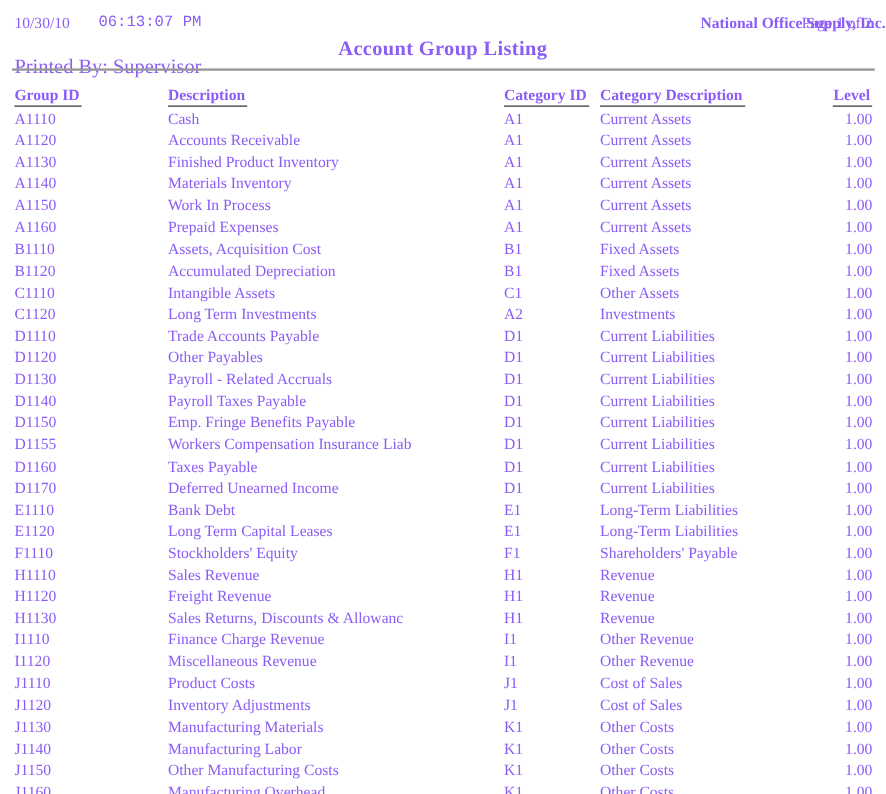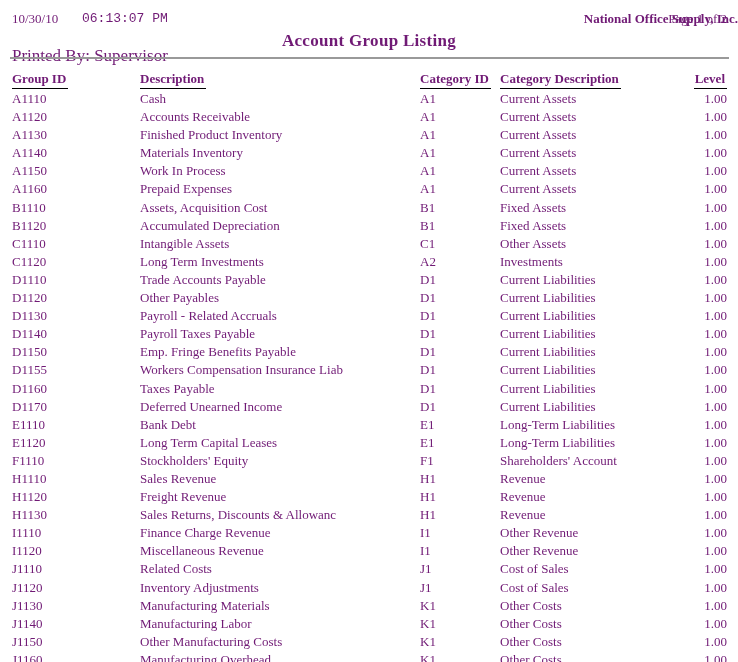--- a/index.html
+++ b/index.html
@@ -6,21 +6,21 @@
     margin: 0;
     padding: 0;
     background: #ffffff;
   }
   .page {
     position: relative;
     width: 738px;
     height: 662px;
     background: #ffffff;
     font-family: "Liberation Serif", "DejaVu Serif", serif;
-    color: #701a75;
+    color: #8b5cf6;
     overflow: hidden;
   }
   
   .hdr-date      { position: absolute; left: 12px;  top: 11px; font-size: 13px; }
   .hdr-time      { position: absolute; left: 82px;  top: 11px; font-size: 13px; font-family: Liberation Mono, monospace; }
   .hdr-company   { position: absolute; left: 0; right: 0; top: 11px; text-align: right;
                    font-size: 13px; font-weight: bold; }
   .hdr-page      { position: absolute; right: 11px; top: 11px; font-size: 13px; }
   .hdr-printedby { position: absolute; left: 12px;  top: 26px; font-size: 17px; margin-top: 20px; }
   .hdr-title     { position: absolute; left: 0; right: 0; top: 31px; text-align: center;
@@ -222,21 +222,21 @@
           <div class="cell c0">E1120</div>
           <div class="cell c1">Long Term Capital Leases</div>
           <div class="cell c2">E1</div>
           <div class="cell c3">Long-Term Liabilities</div>
           <div class="cell c4">1.00</div>
         </div>
         <div class="trow">
           <div class="cell c0">F1110</div>
           <div class="cell c1">Stockholders' Equity</div>
           <div class="cell c2">F1</div>
-          <div class="cell c3">Shareholders' Account</div>
+          <div class="cell c3">Shareholders' Payable</div>
           <div class="cell c4">1.00</div>
         </div>
         <div class="trow">
           <div class="cell c0">H1110</div>
           <div class="cell c1">Sales Revenue</div>
           <div class="cell c2">H1</div>
           <div class="cell c3">Revenue</div>
           <div class="cell c4">1.00</div>
         </div>
         <div class="trow">
@@ -262,21 +262,21 @@
         </div>
         <div class="trow">
           <div class="cell c0">I1120</div>
           <div class="cell c1">Miscellaneous Revenue</div>
           <div class="cell c2">I1</div>
           <div class="cell c3">Other Revenue</div>
           <div class="cell c4">1.00</div>
         </div>
         <div class="trow">
           <div class="cell c0">J1110</div>
-          <div class="cell c1">Related Costs</div>
+          <div class="cell c1">Product Costs</div>
           <div class="cell c2">J1</div>
           <div class="cell c3">Cost of Sales</div>
           <div class="cell c4">1.00</div>
         </div>
         <div class="trow">
           <div class="cell c0">J1120</div>
           <div class="cell c1">Inventory Adjustments</div>
           <div class="cell c2">J1</div>
           <div class="cell c3">Cost of Sales</div>
           <div class="cell c4">1.00</div>

